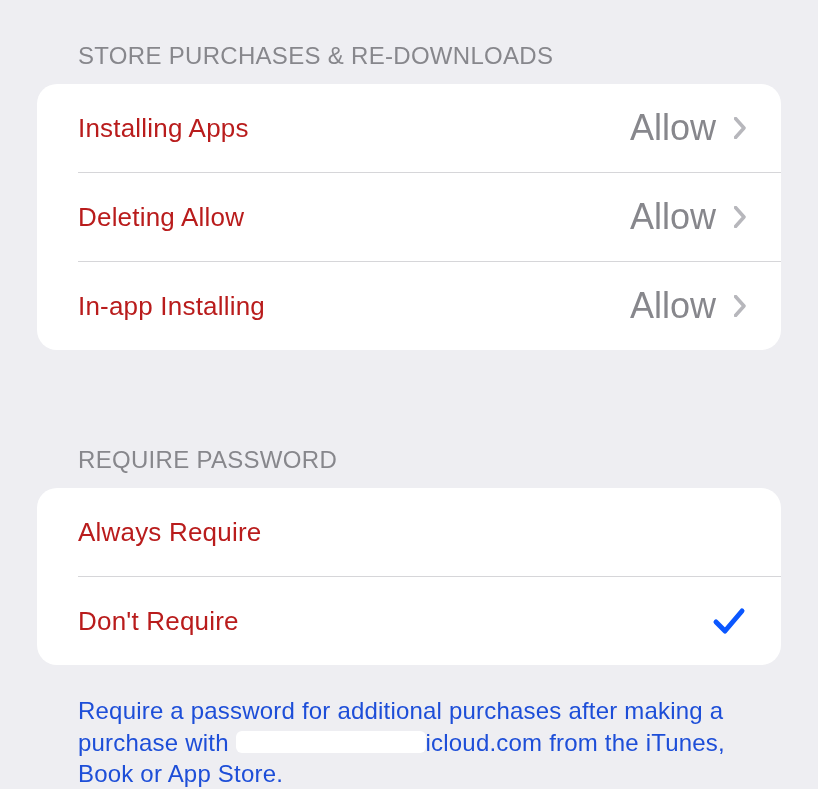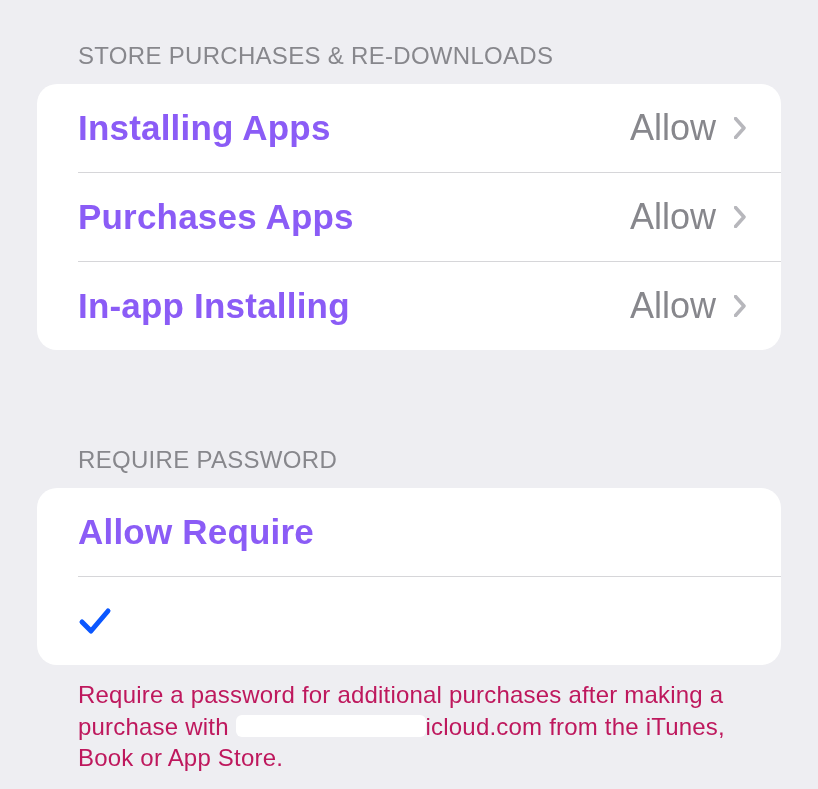--- a/index.html
+++ b/index.html
@@ -30,23 +30,23 @@
       overflow: hidden;
     }
     .row {
       display: flex;
       align-items: center;
       padding: 0 35px 0 41px;
       height: 88px;
       cursor: pointer;
     }
     .row-label {
-      font-size: 35px;
-      font-weight: 700;
-      color: #8b5cf6;
+      font-size: 26px;
+      font-weight: 400;
+      color: #b91c1c;
       flex: 1;
       letter-spacing: 0.2px;
     }
     .row-value {
       font-size: 36px;
       font-weight: 400;
       color: #87878c;
       margin-right: 18px;
     }
     .chevron {
@@ -61,25 +61,25 @@
     }
     .check {
       width: 34px;
       height: 34px;
       flex-shrink: 0;
     }
     .section-gap {
       height: 96px;
     }
     .footer-text {
-      color: #be185d;
+      color: #1d4ed8;
       font-size: 24px;
       font-weight: 400;
       line-height: 1.32;
-      padding: 14px 40px 0 78px;
+      padding: 30px 40px 0 78px;
       letter-spacing: 0.2px;
     }
     .redacted {
       display: inline-block;
       background: #ffffff;
       color: transparent;
       border-radius: 6px;
       vertical-align: baseline;
       user-select: none;
       width: 190px;
@@ -99,21 +99,21 @@
     <span class="row-label">Installing Apps</span>
     <span class="row-value">Allow</span>
     <svg class="chevron" viewBox="0 0 12 22" fill="none">
       <path d="M1.5 1.5 L10 11 L1.5 20.5" stroke="#b7b7bc" stroke-width="3.5" stroke-linecap="round" stroke-linejoin="round"></path>
     </svg>
   </div>
 
   <div class="divider"></div>
 
   <div class="row">
-    <span class="row-label">Purchases Apps</span>
+    <span class="row-label">Deleting Allow</span>
     <span class="row-value">Allow</span>
     <svg class="chevron" viewBox="0 0 12 22" fill="none">
       <path d="M1.5 1.5 L10 11 L1.5 20.5" stroke="#b7b7bc" stroke-width="3.5" stroke-linecap="round" stroke-linejoin="round"></path>
     </svg>
   </div>
 
   <div class="divider"></div>
 
   <div class="row">
     <span class="row-label">In-app Installing</span>
@@ -125,26 +125,27 @@
 
 </div>
 
 <div class="section-gap"></div>
 
 <div class="section-header">Require Password</div>
 
 <div class="section-card">
 
   <div class="row">
-    <span class="row-label">Allow Require</span>
+    <span class="row-label">Always Require</span>
   </div>
 
   <div class="divider"></div>
 
   <div class="row">
+    <span class="row-label">Don't Require</span>
     <svg class="check" viewBox="0 0 34 34" fill="none">
       <path d="M4 18 L13 27 L30 7" stroke="#0b57ff" stroke-width="5" stroke-linecap="round" stroke-linejoin="round"></path>
     </svg>
   </div>
 
 </div>
 
 <div class="footer-text">
   <span>Require a password for additional purchases after making a purchase with </span><span class="redacted"></span><span>icloud.com</span><span> from the iTunes, Book or App Store.</span>
 </div>

